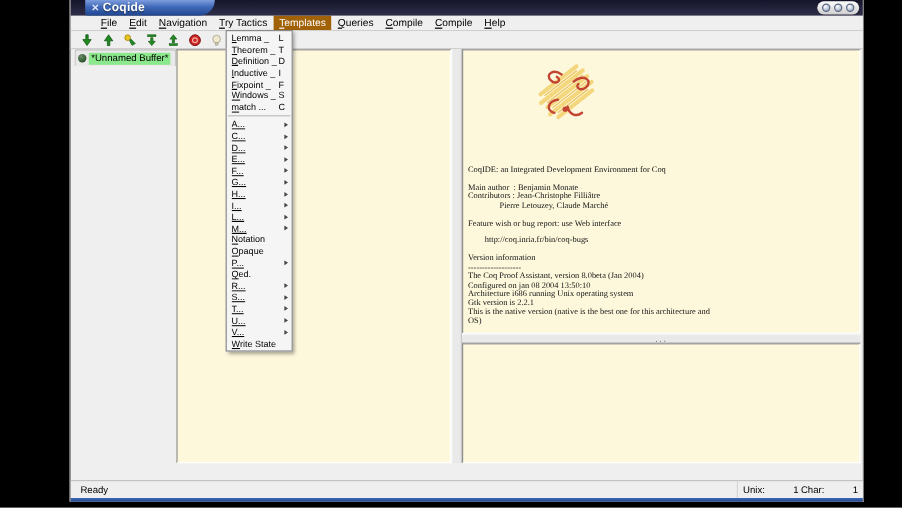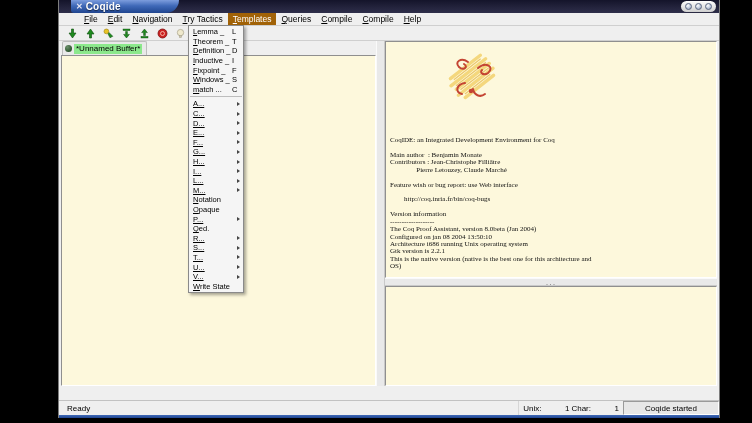--- a/index.html
+++ b/index.html
@@ -59,21 +59,21 @@
   .menubar .mb-item.active{background:#a16207;color:#fff;}
   
   .toolbar{
     height:14px;flex:0 0 14px;background:#efefef;border-bottom:1px solid #cfcfcf;
     display:flex;align-items:center;gap:7px;padding-left:8px;
   }
   .tool-btn{width:11px;height:11px;display:flex;align-items:center;justify-content:center;cursor:pointer;}
   .tool-btn svg{display:block;}
   
   .main{flex:1 1 auto;display:flex;flex-direction:row;padding:0 2px;min-height:0;}
-  .left-col{width:315px;flex:0 0 315px;display:flex;flex-direction:column;min-height:0;}
+  .left-col{width:315px;flex:0 0 315px;display:flex;flex-direction:row;min-height:0;}
   .tabrow{height:14px;flex:0 0 14px;display:flex;align-items:flex-end;padding-left:1px;}
   .tab{
     display:flex;align-items:center;gap:2px;height:13px;
     background:#e9e9e9;border:1px solid #bdbdbd;border-bottom:none;
     border-radius:2px 2px 0 0;padding:0 4px 0 2px;cursor:pointer;
   }
   .tab-status{width:7px;height:7px;border-radius:50%;
     background:radial-gradient(circle at 35% 30%,#6b8f6b,#123d12);flex:0 0 7px;}
   .tab-label{
     background:#8ce88c;color:#000;font-size:8px;padding:0 2px;line-height:10px;white-space:nowrap;
@@ -276,23 +276,20 @@
 
   <div class="statusbar">
     <span class="status-msg">Ready</span>
     <div class="status-right">
       <div class="linechar">
         <span>Unix:</span>
         <span class="lc-num">1</span>
         <span>Char:</span>
         <span class="lc-num">1</span>
       </div>
-      <div class="started-box">
-        <span>Coqide started</span>
-      </div>
     </div>
   </div>
 
   <div class="window-bottom"></div>
 </div>
 
 <div class="window" style="background:none;border:none;pointer-events:none;">
   <div class="dropdown" style="pointer-events:auto;">
 
   <div class="menu-item">

